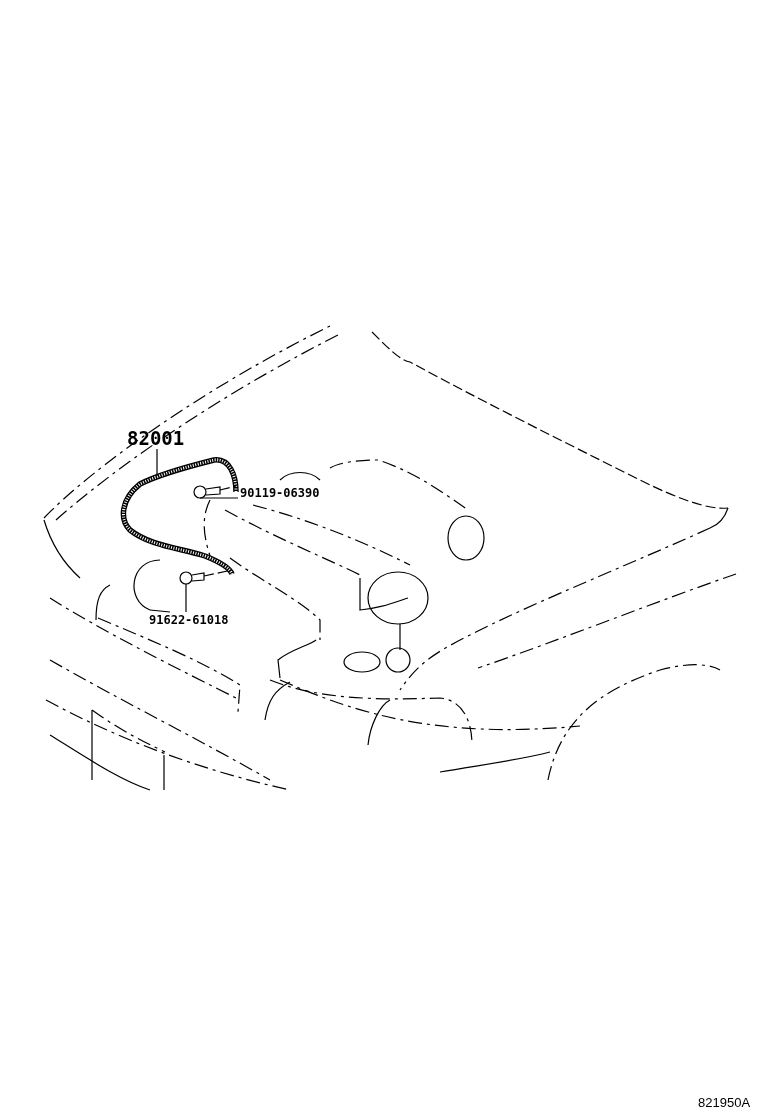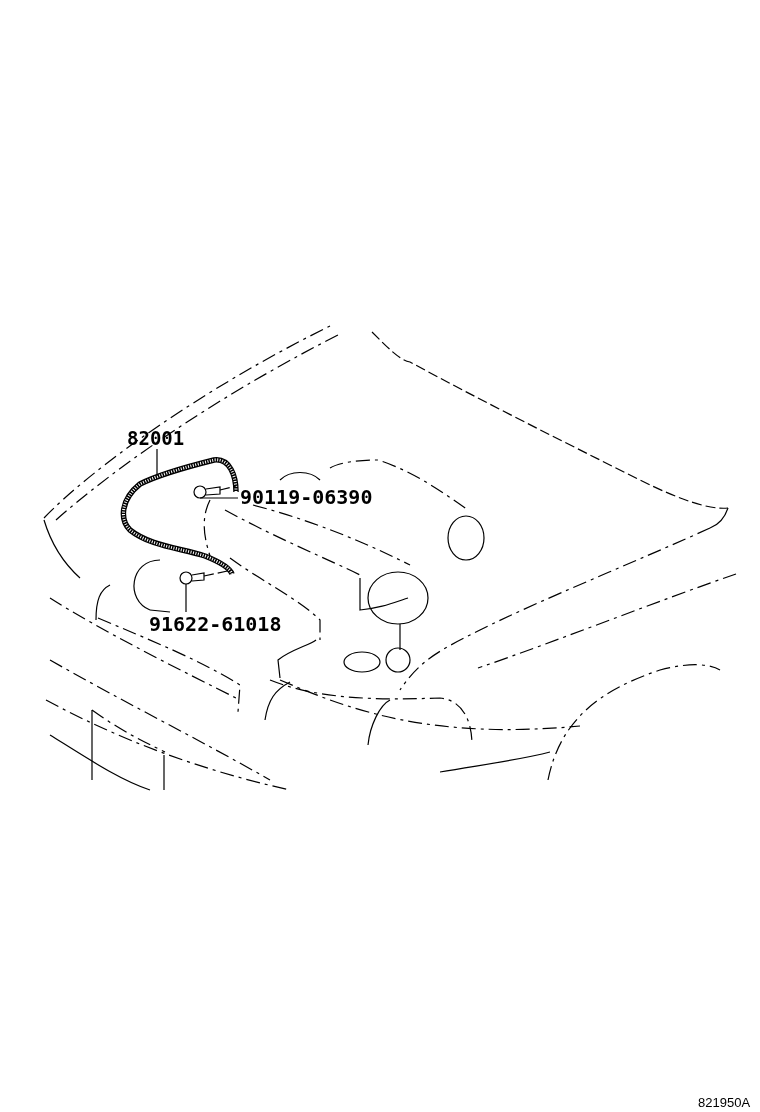--- a/index.html
+++ b/index.html
@@ -8,21 +8,21 @@
   .part-label {
     position: absolute;
     font-family: "DejaVu Sans Mono", "Liberation Mono", monospace;
     font-weight: bold;
     color: #000;
     letter-spacing: 0px;
     white-space: nowrap;
     line-height: 1;
   }
   .lbl-main { font-size: 19px; }
-  .lbl-sub { font-size: 20px; }
+  .lbl-sub { font-size: 12px; }
   .illus-id {
     position: absolute;
     font-family: "Liberation Sans", sans-serif;
     font-size: 13px;
     color: #000;
     line-height: 1;
   }
   svg path, svg line, svg ellipse, svg circle, svg polyline { fill: none; stroke: #000; stroke-width: 1.2; }
   .dash { stroke-dasharray: 14 5 3 5; }
   .dash2 { stroke-dasharray: 10 4; }

